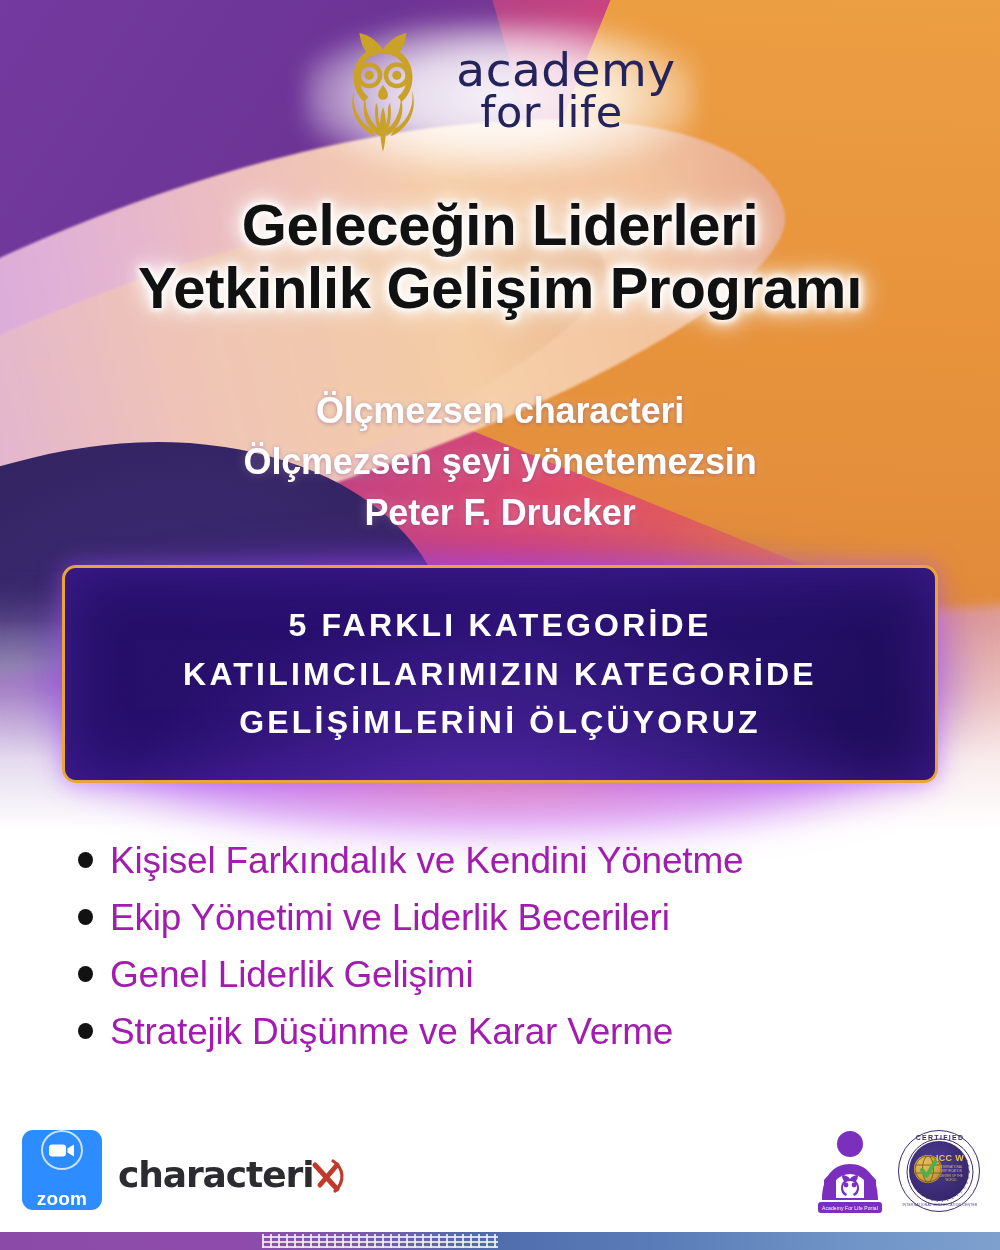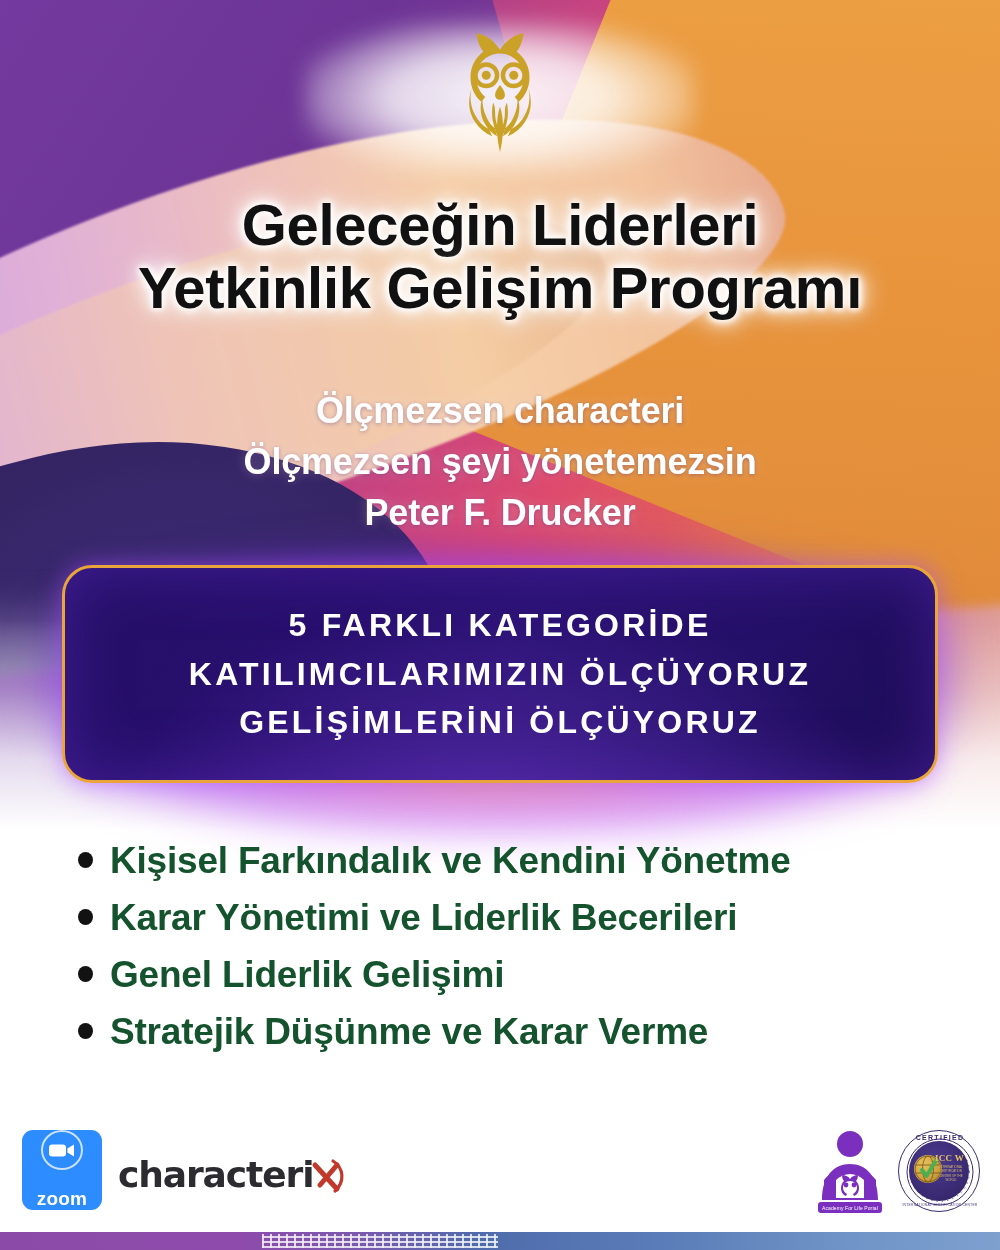--- a/index.html
+++ b/index.html
@@ -175,21 +175,21 @@
   .hl-neon-bottom {
     position:absolute; left:10px; top:168px;
     width:856px; height:110px;
     background:radial-gradient(ellipse at 50% 20%,
       rgba(255,190,90,.95) 0%, rgba(235,120,200,.60) 30%,
       rgba(190,90,245,.48) 55%, rgba(170,80,240,0) 78%);
     filter:blur(15px);
   }
   .hl-box {
     position:absolute; inset:0;
-    border-radius:30px;
+    border-radius:14px;
     border:3px solid #e9a53b;
     background:
       radial-gradient(ellipse at 50% 120%, rgba(110,60,200,.55) 0%, rgba(60,25,130,0) 62%),
       linear-gradient(125deg,#241067 0%,#280f6e 28%,#2a1172 50%,#241068 74%,#1d0c56 100%);
     box-shadow:
       inset 0 0 60px rgba(90,40,180,.55),
       0 0 24px rgba(170,80,255,.55);
     display:flex; align-items:center; justify-content:center;
     overflow:hidden;
   }
@@ -206,21 +206,21 @@
   }
   .bullet-row {
     display:flex; align-items:baseline; gap:17px;
     margin-bottom:12px;
   }
   .bullet-dot {
     width:15px; height:16px; border-radius:50%;
     background:#121212; flex:0 0 auto; position:relative; top:-5px;
   }
   .bullet-text {
-    font-size:37px; font-weight:700; color:#14532d;
+    font-size:37px; font-weight:400; color:#a21caf;
     letter-spacing:-.2px; line-height:1.22;
   }
 
   
   .footer {
     position:absolute; left:0; bottom:18px; width:1000px; height:110px;
     z-index:6;
   }
 
   
@@ -302,21 +302,21 @@
     text-align:center; font-size:3.4px; color:#4a3b7e; letter-spacing:.2px;
   }
   .icc-globe {
     position:absolute; left:5px; top:14px;
     width:28px; height:28px; border-radius:50%;
     background:radial-gradient(circle at 35% 32%,#e8c25c 0%,#cfa23f 55%,#a87f2c 100%);
     overflow:hidden;
   }
   .icc-iccw {
     position:absolute; right:5px; top:12px;
-    font-size:9px; font-weight:700; color:#e9c25f; letter-spacing:.3px;font-family:Liberation Serif, serif;
+    font-size:9px; font-weight:700; color:#e9c25f; letter-spacing:.3px;
   }
   .icc-lines {
     position:absolute; right:3px; top:24px; width:30px;
     font-size:2.9px; color:#d9bb72; line-height:1.5; text-align:center;
   }
 
   
   .bottom-strip {
     position:absolute; left:0; bottom:0; width:1000px; height:18px;
     background:linear-gradient(90deg,
@@ -367,53 +367,57 @@
 
         <path d="M31 62c-4 12-3 24 4 34 4 6 10 11 17 14l-3-7c-6-3-11-8-14-14-5-9-6-18-4-27z"></path>
         <path d="M89 62c4 12 3 24-4 34-4 6-10 11-17 14l3-7c6-3 11-8 14-14 5-9 6-18 4-27z"></path>
         <path d="M42 70c-3 10-2 20 3 28 3 5 7 9 12 12l-2-8c-4-3-7-7-9-12-3-6-4-13-4-20z"></path>
         <path d="M78 70c3 10 2 20-3 28-3 5-7 9-12 12l2-8c4-3 7-7 9-12 3-6 4-13 4-20z"></path>
         <path d="M53 76c-2 9-1 19 2 27 1 4 3 8 5 11l-1-10c-2-5-4-11-4-17 0-4 0-8-2-11z"></path>
         <path d="M67 76c2 9 1 19-2 27-1 4-3 8-5 11l1-10c2-5 4-11 4-17 0-4 0-8 2-11z"></path>
         <path d="M60 80c-2 6-3 13-3 20 0 9 1 18 3 26 2-8 3-17 3-26 0-7-1-14-3-20z"></path>
       </g>
     </svg>
+    <div class="logo-text">
+      <div class="logo-line1">academy</div>
+      <div class="logo-line2">for life</div>
+    </div>
   </div>
 
   <div class="title-block">
     <div class="title-line">Geleceğin Liderleri</div>
     <div class="title-line">Yetkinlik Gelişim Programı</div>
   </div>
 
   <div class="quote-block">
     <div class="quote-line">Ölçmezsen characteri</div>
     <div class="quote-line">Ölçmezsen şeyi yönetemezsin</div>
     <div class="quote-line">Peter F. Drucker</div>
   </div>
 
   <div class="hl-outer">
     <div class="hl-neon"></div>
     <div class="hl-neon-bottom"></div>
     <div class="hl-box">
       <div class="hl-text">
         <div class="hl-line">5 FARKLI KATEGORİDE</div>
-        <div class="hl-line">KATILIMCILARIMIZIN ÖLÇÜYORUZ</div>
+        <div class="hl-line">KATILIMCILARIMIZIN KATEGORİDE</div>
         <div class="hl-line">GELİŞİMLERİNİ ÖLÇÜYORUZ</div>
       </div>
     </div>
   </div>
 
   <div class="bullets">
     <div class="bullet-row">
       <span class="bullet-dot"></span>
       <span class="bullet-text">Kişisel Farkındalık ve Kendini Yönetme</span>
     </div>
     <div class="bullet-row">
       <span class="bullet-dot"></span>
-      <span class="bullet-text">Karar Yönetimi ve Liderlik Becerileri</span>
+      <span class="bullet-text">Ekip Yönetimi ve Liderlik Becerileri</span>
     </div>
     <div class="bullet-row">
       <span class="bullet-dot"></span>
       <span class="bullet-text">Genel Liderlik Gelişimi</span>
     </div>
     <div class="bullet-row">
       <span class="bullet-dot"></span>
       <span class="bullet-text">Stratejik Düşünme ve Karar Verme</span>
     </div>
   </div>

